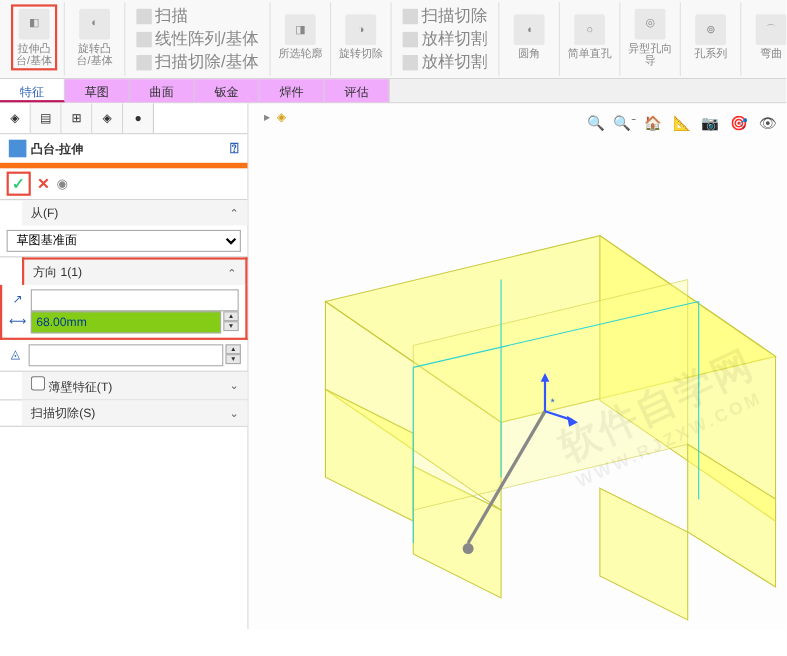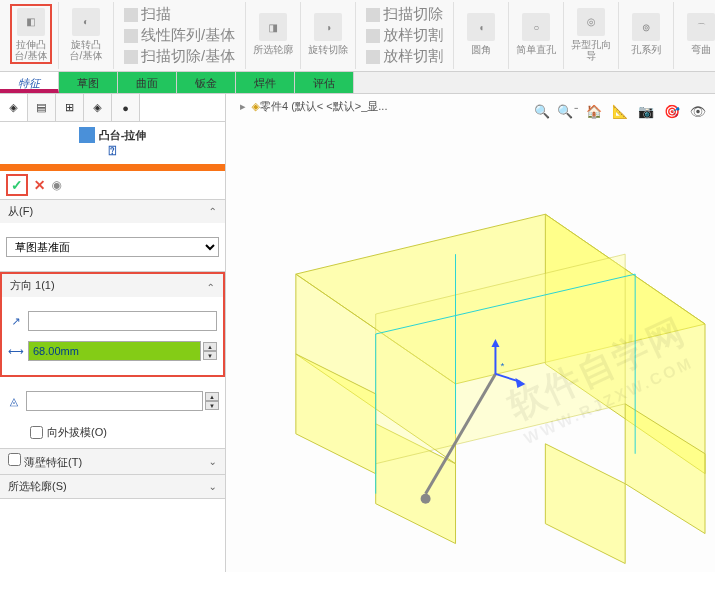--- a/index.html
+++ b/index.html
@@ -8,51 +8,51 @@
     .ribbon { display: flex; background: #f8f8f8; border-bottom: 1px solid #d0d0d0; height: 72px; padding: 2px 4px; }
     .ribbon-group { display: flex; flex-direction: column; align-items: center; padding: 2px 6px; border-right: 1px solid #e0e0e0; }
     .ribbon-btn-large { display: flex; flex-direction: column; align-items: center; justify-content: center; width: 42px; height: 60px; font-size: 10px; color: #888; text-align: center; line-height: 11px; cursor: pointer; }
     .ribbon-btn-large.highlighted { border: 2px solid #e74c3c; }
     .ribbon-btn-large .icon { width: 28px; height: 28px; background: #e8e8e8; border-radius: 2px; margin-bottom: 3px; display: flex; align-items: center; justify-content: center; }
     .ribbon-col { display: flex; flex-direction: column; justify-content: space-around; height: 60px; }
     .ribbon-btn-small { display: flex; align-items: center; font-size: 15px; color: #888; padding: 1px 4px; white-space: nowrap; }
     .ribbon-btn-small .mini-icon { width: 14px; height: 14px; background: #d8d8d8; margin-right: 3px; }
     
     .tabs { display: flex; background: #f0f0f0; border-bottom: 1px solid #d0d0d0; height: 22px; }
-    .tab { padding: 4px 18px; font-size: 11px; border-right: 1px solid #d0d0d0; cursor: pointer; background: #22c55e; }
-    .tab.active { background: #fff; border-bottom: 4px solid #be185d; color: #2a5fb5; font-style: italic; }
+    .tab { padding: 4px 18px; font-size: 11px; border-right: 1px solid #d0d0d0; cursor: pointer; background: #f0abfc; }
+    .tab.active { background: #fff; border-bottom: 2px solid #be185d; color: #2a5fb5; }
     
     .breadcrumb { display: flex; align-items: center; padding: 4px 8px; height: 24px; font-size: 11px; color: #555; border-bottom: 1px solid #e0e0e0; }
     .breadcrumb .arrow { margin: 0 6px; color: #888; }
     
     .main { display: flex; height: 478px; }
     .panel { width: 226px; background: #fff; border-right: 1px solid #d0d0d0; display: flex; flex-direction: column; }
     
     .panel-nav { display: flex; border-bottom: 1px solid #d0d0d0; height: 28px; }
     .panel-nav-btn { width: 28px; height: 27px; border-right: 1px solid #d0d0d0; display: flex; align-items: center; justify-content: center; cursor: pointer; background: #f8f8f8; }
     .panel-nav-btn.active { background: #fff; }
     
-    .panel-title { display: flex; align-items: center; justify-content: space-between; padding: 5px 8px; border-bottom: 7px solid #f97316; font-size: 11px; font-weight: bold; flex-direction: column; }
+    .panel-title { display: flex; align-items: center; justify-content: space-between; padding: 5px 8px; border-bottom: 5px solid #f97316; font-size: 11px; font-weight: bold; }
     .panel-title .cube-icon { width: 16px; height: 16px; background: #4a90d9; margin-right: 4px; }
     .panel-title .left { display: flex; align-items: center; }
     .help-icon { color: #2a5fb5; font-size: 13px; font-weight: bold; }
     
     .panel-actions { display: flex; align-items: center; padding: 3px 6px; border-bottom: 1px solid #d0d0d0; }
     .checkmark { color: #2ecc71; font-size: 14px; font-weight: bold; margin-right: 6px; border: 2px solid #e74c3c; padding: 1px 3px; }
     .xmark { color: #e74c3c; font-size: 14px; font-weight: bold; margin-right: 6px; }
     .eye-icon { color: #888; font-size: 12px; }
     
     .panel-section { border-bottom: 1px solid #d0d0d0; }
-    .section-header { display: flex; justify-content: space-between; align-items: center; padding: 4px 8px; background: #f4f4f4; font-size: 11px; }
+    .section-header { display: flex; justify-content: space-between; align-items: center; padding: 4px 8px; background: #f4f4f4; font-size: 11px; margin-left: 20px; }
     .collapse-arrow { font-size: 10px; color: #666; }
     .section-body { padding: 4px 6px; }
     .section-body.highlighted { border: 2px solid #e74c3c; border-top: none;}
     .section-header.highlighted {border: 2px solid #e74c3c; border-bottom: none; align-items: flex-end;}
     
-    .input-row { display: flex; align-items: center; margin: 10px 0; }
+    .input-row { display: flex; margin: 0 0; }
     .input-row .row-icon { width: 16px; height: 16px; margin-right: 4px; display: flex; align-items: center; justify-content: center; color: #2a5fb5; font-size: 11px; }
     .select-input, .text-input { flex: 1; border: 1px solid #aaa; height: 20px; padding: 2px 4px; font-size: 11px; background: #fff; }
     .text-input.blue-sel { background: #84cc16; color: #003e8c; }
     .spinner { display: flex; flex-direction: column; margin-left: 2px; }
     .spinner-btn { width: 14px; height: 9px; background: #e8e8e8; border: 1px solid #aaa; font-size: 6px; display: flex; align-items: center; justify-content: center; }
     
     .checkbox-row { display: flex; align-items: center; padding: 4px 4px 4px 24px; font-size: 11px; }
     .checkbox-row input { margin-right: 4px; }
     
     .viewport { flex: 1; background: #fdfdfd; position: relative; overflow: hidden; }
@@ -231,47 +231,42 @@
       </div>
       <div class="section-body">
         <div class="input-row">
           <span class="row-icon">◬</span>
           <input type="text" class="text-input" style="">
           <div class="spinner">
             <div class="spinner-btn">▲</div>
             <div class="spinner-btn">▼</div>
           </div>
         </div>
-        <div class="checkbox-row">
-          <input type="checkbox" style="">
-          <span>向外拔模(O)</span>
-        </div>
       </div>
     </div>
 
     <div class="panel-section">
       <div class="section-header">
         <span><input type="checkbox" style=""> <span>薄壁特征(T)</span></span>
         <span class="collapse-arrow">⌄</span>
       </div>
     </div>
 
     <div class="panel-section">
       <div class="section-header">
-        <span>所选轮廓(S)</span>
+        <span>扫描切除(S)</span>
         <span class="collapse-arrow">⌄</span>
       </div>
     </div>
   </div>
 
   <div class="viewport">
     <div class="breadcrumb" style="position:absolute;top:0;left:0;right:0;background:transparent;border:none;">
       <span class="arrow">▸</span>
       <span style="color:#d4a017;">◈</span>
-      <span>零件4  (默认&lt; &lt;默认&gt;_显...</span>
     </div>
     <div class="viewport-tools">
       <div class="vt-btn">🔍</div>
       <div class="vt-btn">🔍⁻</div>
       <div class="vt-btn">🏠</div>
       <div class="vt-btn">📐</div>
       <div class="vt-btn">📷</div>
       <div class="vt-btn">🎯</div>
       <div class="vt-btn">👁</div>
     </div>

